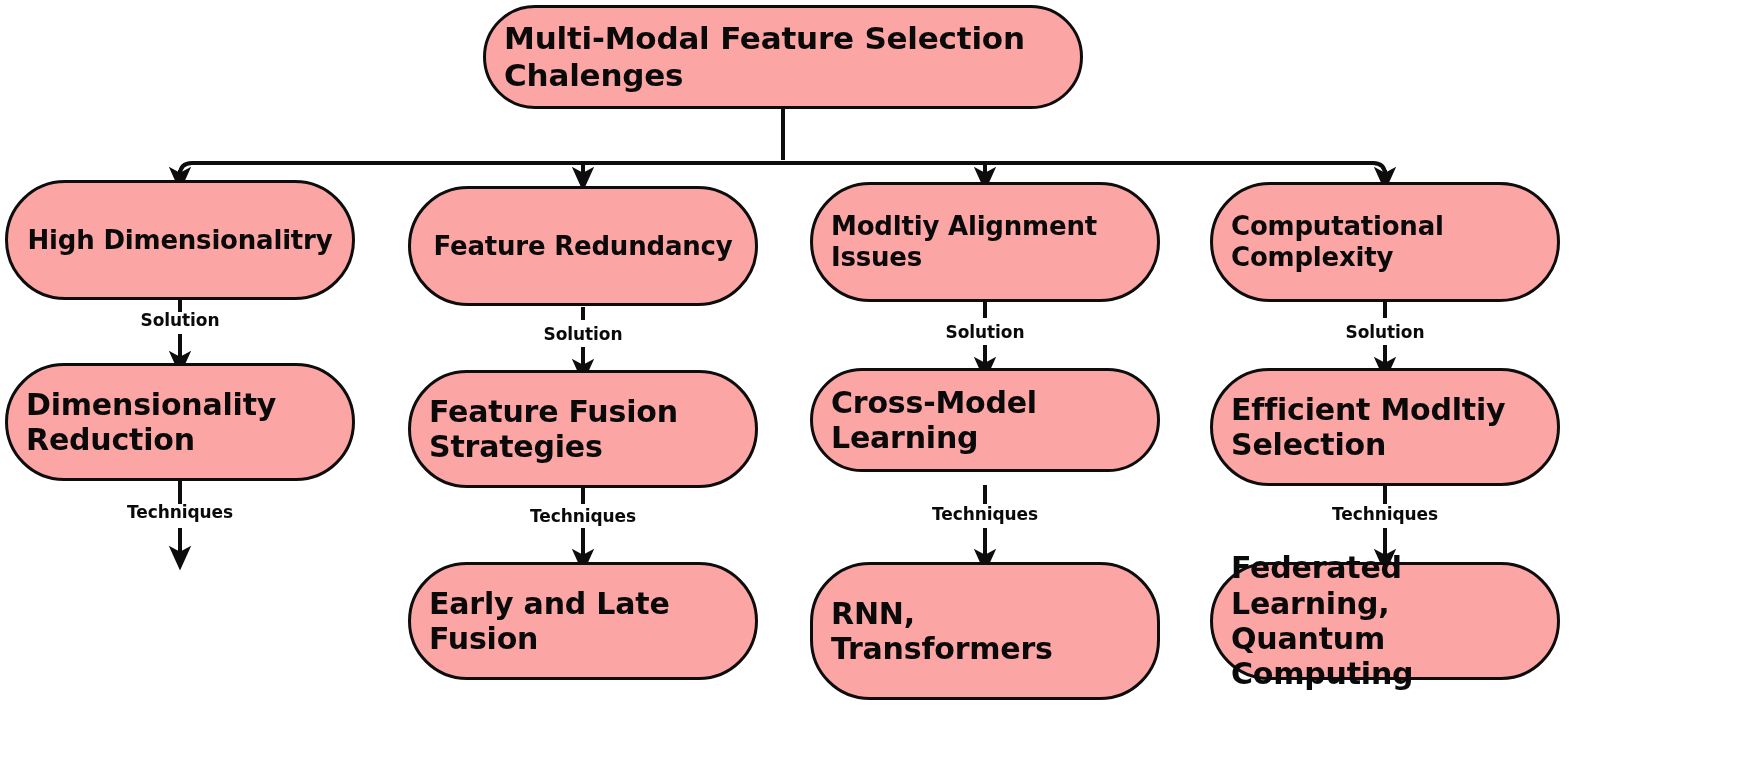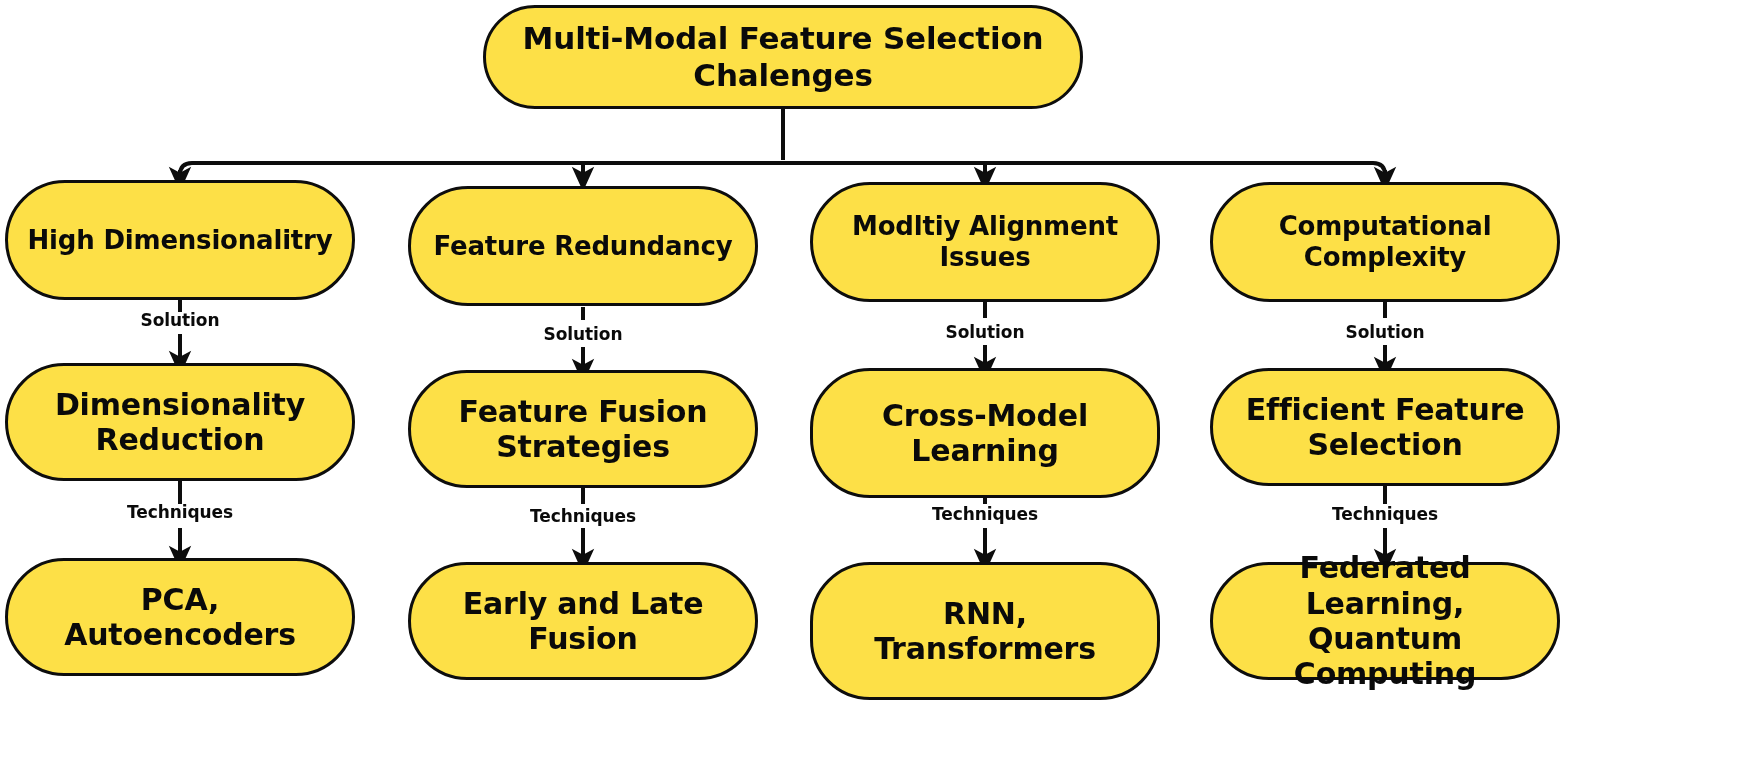--- a/index.html
+++ b/index.html
@@ -22,27 +22,26 @@
     position: absolute;
     left: 0;
     top: 0;
     width: 1755px;
     height: 759px;
     pointer-events: none;
   }
   .node {
     position: absolute;
     box-sizing: border-box;
-    background: #fde047;
+    background: #fca5a5;
     border: 3px solid #0d0d0d;
     border-radius: 60px;
     display: flex;
     align-items: center;
     justify-content: center;
-    text-align: center;
     color: #0a0a0a;
     font-weight: bold;
     line-height: 1.18;
     padding: 4px 18px;
     letter-spacing: -0.2px;
   }
   .node-root {
     font-size: 31px;
   }
   .node-l1 {
@@ -121,26 +120,25 @@
   <div class="node node-l1" style="left:810px; top:182px; width:350px; height:120px;">Modltiy Alignment Issues</div>
   <div class="node node-l1" style="left:1210px; top:182px; width:350px; height:120px;">Computational Complexity</div>
 
   <div class="edge-label" style="left:180px; top:310px;">Solution</div>
   <div class="edge-label" style="left:583px; top:324px;">Solution</div>
   <div class="edge-label" style="left:985px; top:322px;">Solution</div>
   <div class="edge-label" style="left:1385px; top:322px;">Solution</div>
 
   <div class="node node-l2" style="left:5px; top:363px; width:350px; height:118px;">Dimensionality Reduction</div>
   <div class="node node-l2" style="left:408px; top:370px; width:350px; height:118px;">Feature Fusion Strategies</div>
-  <div class="node node-l2" style="left:810px; top:368px; width:350px; height:130px;">Cross-Model Learning</div>
-  <div class="node node-l2" style="left:1210px; top:368px; width:350px; height:118px;">Efficient Feature Selection</div>
+  <div class="node node-l2" style="left:810px; top:368px; width:350px; height:104px;">Cross-Model Learning</div>
+  <div class="node node-l2" style="left:1210px; top:368px; width:350px; height:118px;">Efficient Modltiy Selection</div>
 
   <div class="edge-label" style="left:180px; top:502px;">Techniques</div>
   <div class="edge-label" style="left:583px; top:506px;">Techniques</div>
   <div class="edge-label" style="left:985px; top:504px;">Techniques</div>
   <div class="edge-label" style="left:1385px; top:504px;">Techniques</div>
 
-  <div class="node node-l3" style="left:5px; top:558px; width:350px; height:118px;">PCA, Autoencoders</div>
   <div class="node node-l3" style="left:408px; top:562px; width:350px; height:118px;">Early and Late Fusion</div>
   <div class="node node-l3" style="left:810px; top:562px; width:350px; height:138px;">RNN, Transformers</div>
   <div class="node node-l3" style="left:1210px; top:562px; width:350px; height:118px;">Federated Learning, Quantum Computing</div>
 
 </div>
 
 </body></html>

